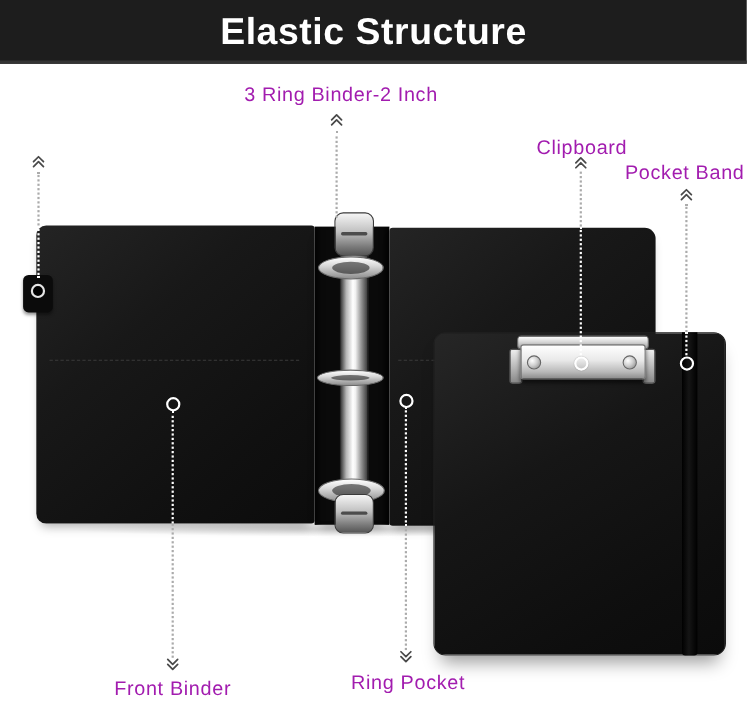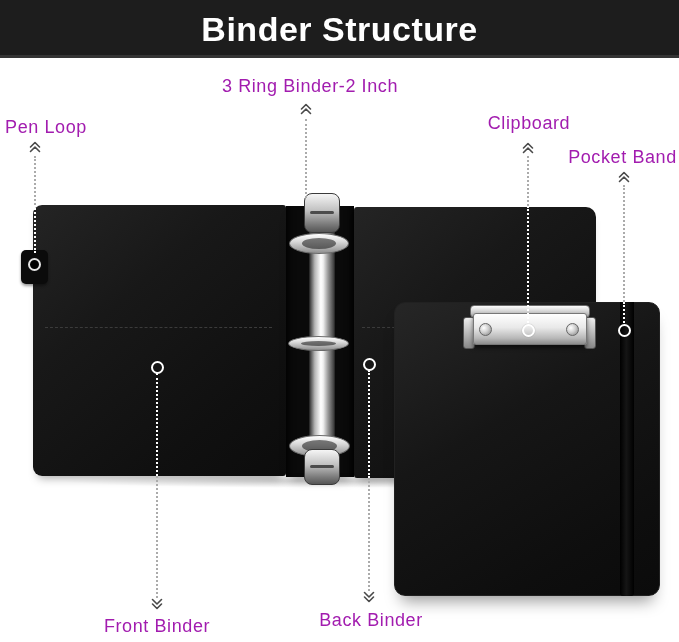--- a/index.html
+++ b/index.html
@@ -118,21 +118,21 @@
     position:absolute;left:60px;top:474px;width:520px;height:14px;border-radius:50%;
     background:radial-gradient(ellipse at center, rgba(0,0,0,.18), rgba(0,0,0,0) 70%);
   }
 </style>
 </head>
 <body>
 
 <div class="stage">
 
   <header class="banner">
-    <h1>Binder Structure</h1>
+    <h1>Elastic Structure</h1>
   </header>
 
   <div class="panel left">
     <div class="stitch"></div>
   </div>
   <div class="spine"></div>
   <div class="panel right">
     <div class="stitch"></div>
   </div>
   <div class="floor-shadow"></div>
@@ -164,36 +164,35 @@
   <div class="band"></div>
   <div>
     <div class="clip-hook left"></div>
     <div class="clip-hook right"></div>
     <div class="clip-rail"></div>
     <div class="clip-plate"></div>
     <div class="screw left"></div>
     <div class="screw right"></div>
   </div>
 
-  <div class="callout-label" style="left:0;top:117px;width:92px;">Pen Loop</div>
   <svg class="chev" style="left:28px;top:139px;" viewBox="0 0 14 14">
     <path d="M2.5 8 L7 3.5 L11.5 8" fill="none" stroke="#4a4a4a" stroke-width="1.6" stroke-linecap="round" stroke-linejoin="round"></path>
     <path d="M2.5 12.5 L7 8 L11.5 12.5" fill="none" stroke="#4a4a4a" stroke-width="1.6" stroke-linecap="round" stroke-linejoin="round"></path>
   </svg>
   <div class="lead" style="left:34px;top:156px;height:49px;"></div>
   <div class="lead on-dark" style="left:34px;top:205px;height:48px;"></div>
 
   <div class="callout-label" style="left:208px;top:76px;width:204px;">3 Ring Binder-2 Inch</div>
   <svg class="chev" style="left:299px;top:101px;" viewBox="0 0 14 14">
     <path d="M2.5 8 L7 3.5 L11.5 8" fill="none" stroke="#4a4a4a" stroke-width="1.6" stroke-linecap="round" stroke-linejoin="round"></path>
     <path d="M2.5 12.5 L7 8 L11.5 12.5" fill="none" stroke="#4a4a4a" stroke-width="1.6" stroke-linecap="round" stroke-linejoin="round"></path>
   </svg>
   <div class="lead" style="left:305px;top:119px;height:79px;"></div>
 
-  <div class="callout-label" style="left:478px;top:113px;width:102px;">Clipboard</div>
+  <div class="callout-label" style="left:478px;top:124px;width:102px;">Clipboard</div>
   <svg class="chev" style="left:521px;top:140px;" viewBox="0 0 14 14">
     <path d="M2.5 8 L7 3.5 L11.5 8" fill="none" stroke="#4a4a4a" stroke-width="1.6" stroke-linecap="round" stroke-linejoin="round"></path>
     <path d="M2.5 12.5 L7 8 L11.5 12.5" fill="none" stroke="#4a4a4a" stroke-width="1.6" stroke-linecap="round" stroke-linejoin="round"></path>
   </svg>
   <div class="lead" style="left:527px;top:156px;height:50px;"></div>
   <div class="lead on-dark" style="left:527px;top:206px;height:117px;"></div>
   <div class="endpoint" style="left:522px;top:324px;"></div>
 
   <div class="callout-label" style="left:566px;top:147px;width:113px;">Pocket Band</div>
   <svg class="chev" style="left:617px;top:169px;" viewBox="0 0 14 14">
@@ -213,15 +212,15 @@
   </svg>
   <div class="callout-label" style="left:97px;top:616px;width:120px;">Front Binder</div>
 
   <div class="endpoint" style="left:363px;top:358px;"></div>
   <div class="lead on-dark" style="left:368px;top:370px;height:108px;"></div>
   <div class="lead" style="left:368px;top:478px;height:113px;"></div>
   <svg class="chev" style="left:362px;top:591px;" viewBox="0 0 14 14">
     <path d="M2.5 1.5 L7 6 L11.5 1.5" fill="none" stroke="#4a4a4a" stroke-width="1.6" stroke-linecap="round" stroke-linejoin="round"></path>
     <path d="M2.5 6 L7 10.5 L11.5 6" fill="none" stroke="#4a4a4a" stroke-width="1.6" stroke-linecap="round" stroke-linejoin="round"></path>
   </svg>
-  <div class="callout-label" style="left:310px;top:610px;width:122px;">Back Binder</div>
+  <div class="callout-label" style="left:310px;top:610px;width:122px;">Ring Pocket</div>
 
 </div>
 
 </body></html>

